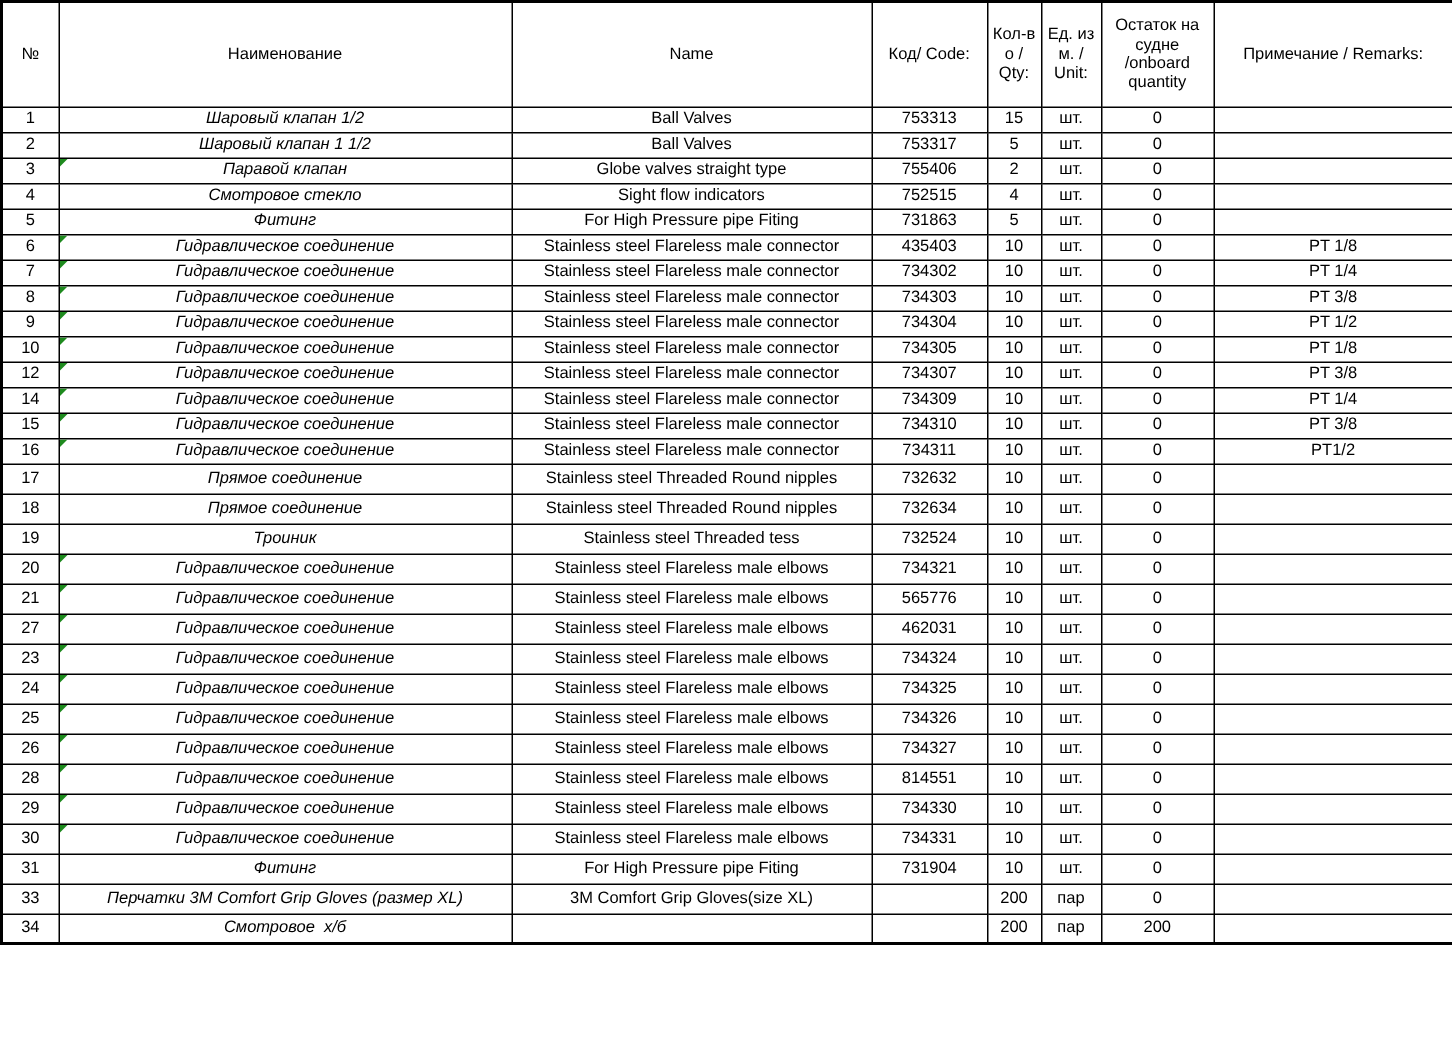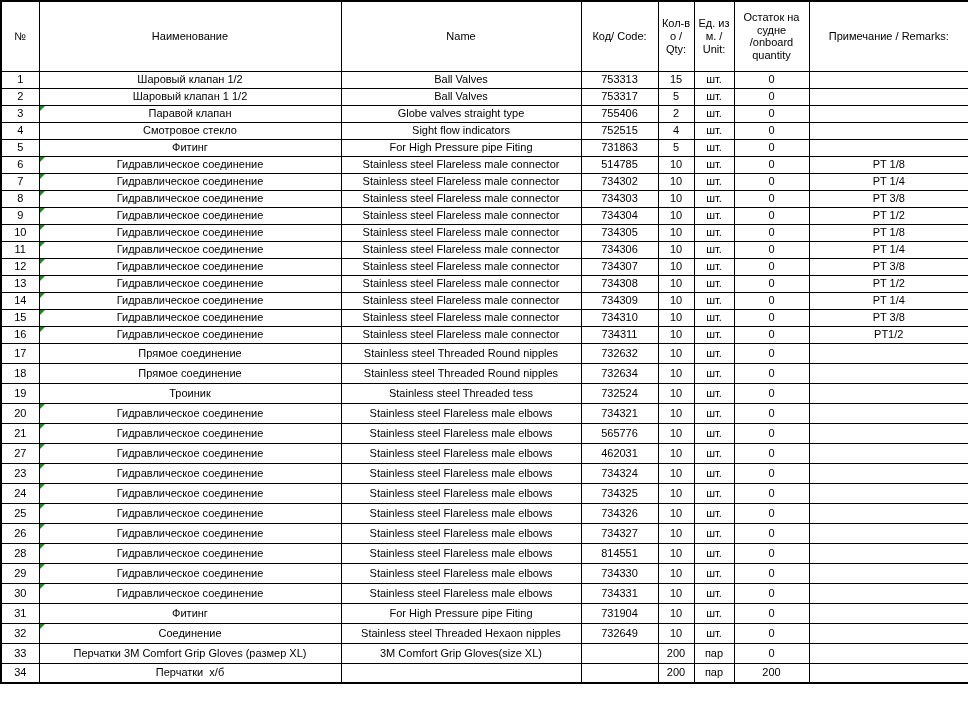--- a/index.html
+++ b/index.html
@@ -7,21 +7,21 @@
   .sheet{width:968px;box-sizing:border-box;}
   table{border-collapse:collapse;table-layout:fixed;width:968px;background:#fff;
         border:2px solid #000;}
   th,td{border:1px solid #000;padding:0 2px;text-align:center;vertical-align:middle;
         font-size:11px;font-weight:normal;overflow:hidden;white-space:pre-wrap;
         line-height:1.15;box-sizing:border-box;}
   thead tr{height:70px;}
   th{white-space:pre-line;}
   tbody tr.row-sm{height:17px;}
   tbody tr.row-lg{height:20px;padding-left:16px;}
-  td.cell-name-ru{position:relative;}
+  td.cell-name-ru{position:relative;font-style:italic;}
   .err-tri{position:absolute;top:0;left:0;width:0;height:0;
            border-top:5px solid #1e8a1e;border-right:5px solid transparent;}
 </style>
 </head>
 <body>
 
 <div class="sheet">
   <table>
     <colgroup>
       <col style="width:38px">
@@ -100,21 +100,21 @@
           <td class="cell-code">731863</td>
           <td class="cell-qty">5</td>
           <td class="cell-unit">шт.</td>
           <td class="cell-onboard">0</td>
           <td class="cell-remarks"></td>
         </tr>
         <tr class="row-sm">
           <td class="cell-num">6</td>
           <td class="cell-name-ru"><span class="err-tri"></span>Гидравлическое соединение</td>
           <td class="cell-name-en">Stainless steel Flareless male connector</td>
-          <td class="cell-code">514785</td>
+          <td class="cell-code">435403</td>
           <td class="cell-qty">10</td>
           <td class="cell-unit">шт.</td>
           <td class="cell-onboard">0</td>
           <td class="cell-remarks">PT 1/8</td>
         </tr>
         <tr class="row-sm">
           <td class="cell-num">7</td>
           <td class="cell-name-ru"><span class="err-tri"></span>Гидравлическое соединение</td>
           <td class="cell-name-en">Stainless steel Flareless male connector</td>
           <td class="cell-code">734302</td>
@@ -147,48 +147,28 @@
           <td class="cell-num">10</td>
           <td class="cell-name-ru"><span class="err-tri"></span>Гидравлическое соединение</td>
           <td class="cell-name-en">Stainless steel Flareless male connector</td>
           <td class="cell-code">734305</td>
           <td class="cell-qty">10</td>
           <td class="cell-unit">шт.</td>
           <td class="cell-onboard">0</td>
           <td class="cell-remarks">PT 1/8</td>
         </tr>
         <tr class="row-sm">
-          <td class="cell-num">11</td>
-          <td class="cell-name-ru"><span class="err-tri"></span>Гидравлическое соединение</td>
-          <td class="cell-name-en">Stainless steel Flareless male connector</td>
-          <td class="cell-code">734306</td>
-          <td class="cell-qty">10</td>
-          <td class="cell-unit">шт.</td>
-          <td class="cell-onboard">0</td>
-          <td class="cell-remarks">PT 1/4</td>
-        </tr>
-        <tr class="row-sm">
           <td class="cell-num">12</td>
           <td class="cell-name-ru"><span class="err-tri"></span>Гидравлическое соединение</td>
           <td class="cell-name-en">Stainless steel Flareless male connector</td>
           <td class="cell-code">734307</td>
           <td class="cell-qty">10</td>
           <td class="cell-unit">шт.</td>
           <td class="cell-onboard">0</td>
           <td class="cell-remarks">PT 3/8</td>
-        </tr>
-        <tr class="row-sm">
-          <td class="cell-num">13</td>
-          <td class="cell-name-ru"><span class="err-tri"></span>Гидравлическое соединение</td>
-          <td class="cell-name-en">Stainless steel Flareless male connector</td>
-          <td class="cell-code">734308</td>
-          <td class="cell-qty">10</td>
-          <td class="cell-unit">шт.</td>
-          <td class="cell-onboard">0</td>
-          <td class="cell-remarks">PT 1/2</td>
         </tr>
         <tr class="row-sm">
           <td class="cell-num">14</td>
           <td class="cell-name-ru"><span class="err-tri"></span>Гидравлическое соединение</td>
           <td class="cell-name-en">Stainless steel Flareless male connector</td>
           <td class="cell-code">734309</td>
           <td class="cell-qty">10</td>
           <td class="cell-unit">шт.</td>
           <td class="cell-onboard">0</td>
           <td class="cell-remarks">PT 1/4</td>
@@ -341,48 +321,38 @@
           <td class="cell-qty">10</td>
           <td class="cell-unit">шт.</td>
           <td class="cell-onboard">0</td>
           <td class="cell-remarks"></td>
         </tr>
         <tr class="row-lg">
           <td class="cell-num">31</td>
           <td class="cell-name-ru">Фитинг</td>
           <td class="cell-name-en">For High Pressure pipe Fiting</td>
           <td class="cell-code">731904</td>
-          <td class="cell-qty">10</td>
-          <td class="cell-unit">шт.</td>
-          <td class="cell-onboard">0</td>
-          <td class="cell-remarks"></td>
-        </tr>
-        <tr class="row-lg">
-          <td class="cell-num">32</td>
-          <td class="cell-name-ru"><span class="err-tri"></span>Соединение</td>
-          <td class="cell-name-en">Stainless steel Threaded Hexaon nipples</td>
-          <td class="cell-code">732649</td>
           <td class="cell-qty">10</td>
           <td class="cell-unit">шт.</td>
           <td class="cell-onboard">0</td>
           <td class="cell-remarks"></td>
         </tr>
         <tr class="row-lg">
           <td class="cell-num">33</td>
           <td class="cell-name-ru">Перчатки 3M Comfort Grip Gloves (размер XL)</td>
           <td class="cell-name-en">3M Comfort Grip Gloves(size XL)</td>
           <td class="cell-code"></td>
           <td class="cell-qty">200</td>
           <td class="cell-unit">пар</td>
           <td class="cell-onboard">0</td>
           <td class="cell-remarks"></td>
         </tr>
         <tr class="row-lg">
           <td class="cell-num">34</td>
-          <td class="cell-name-ru">Перчатки  х/б</td>
+          <td class="cell-name-ru">Смотровое  х/б</td>
           <td class="cell-name-en"></td>
           <td class="cell-code"></td>
           <td class="cell-qty">200</td>
           <td class="cell-unit">пар</td>
           <td class="cell-onboard">200</td>
           <td class="cell-remarks"></td>
         </tr>
       </tbody>
   </table>
 </div>

